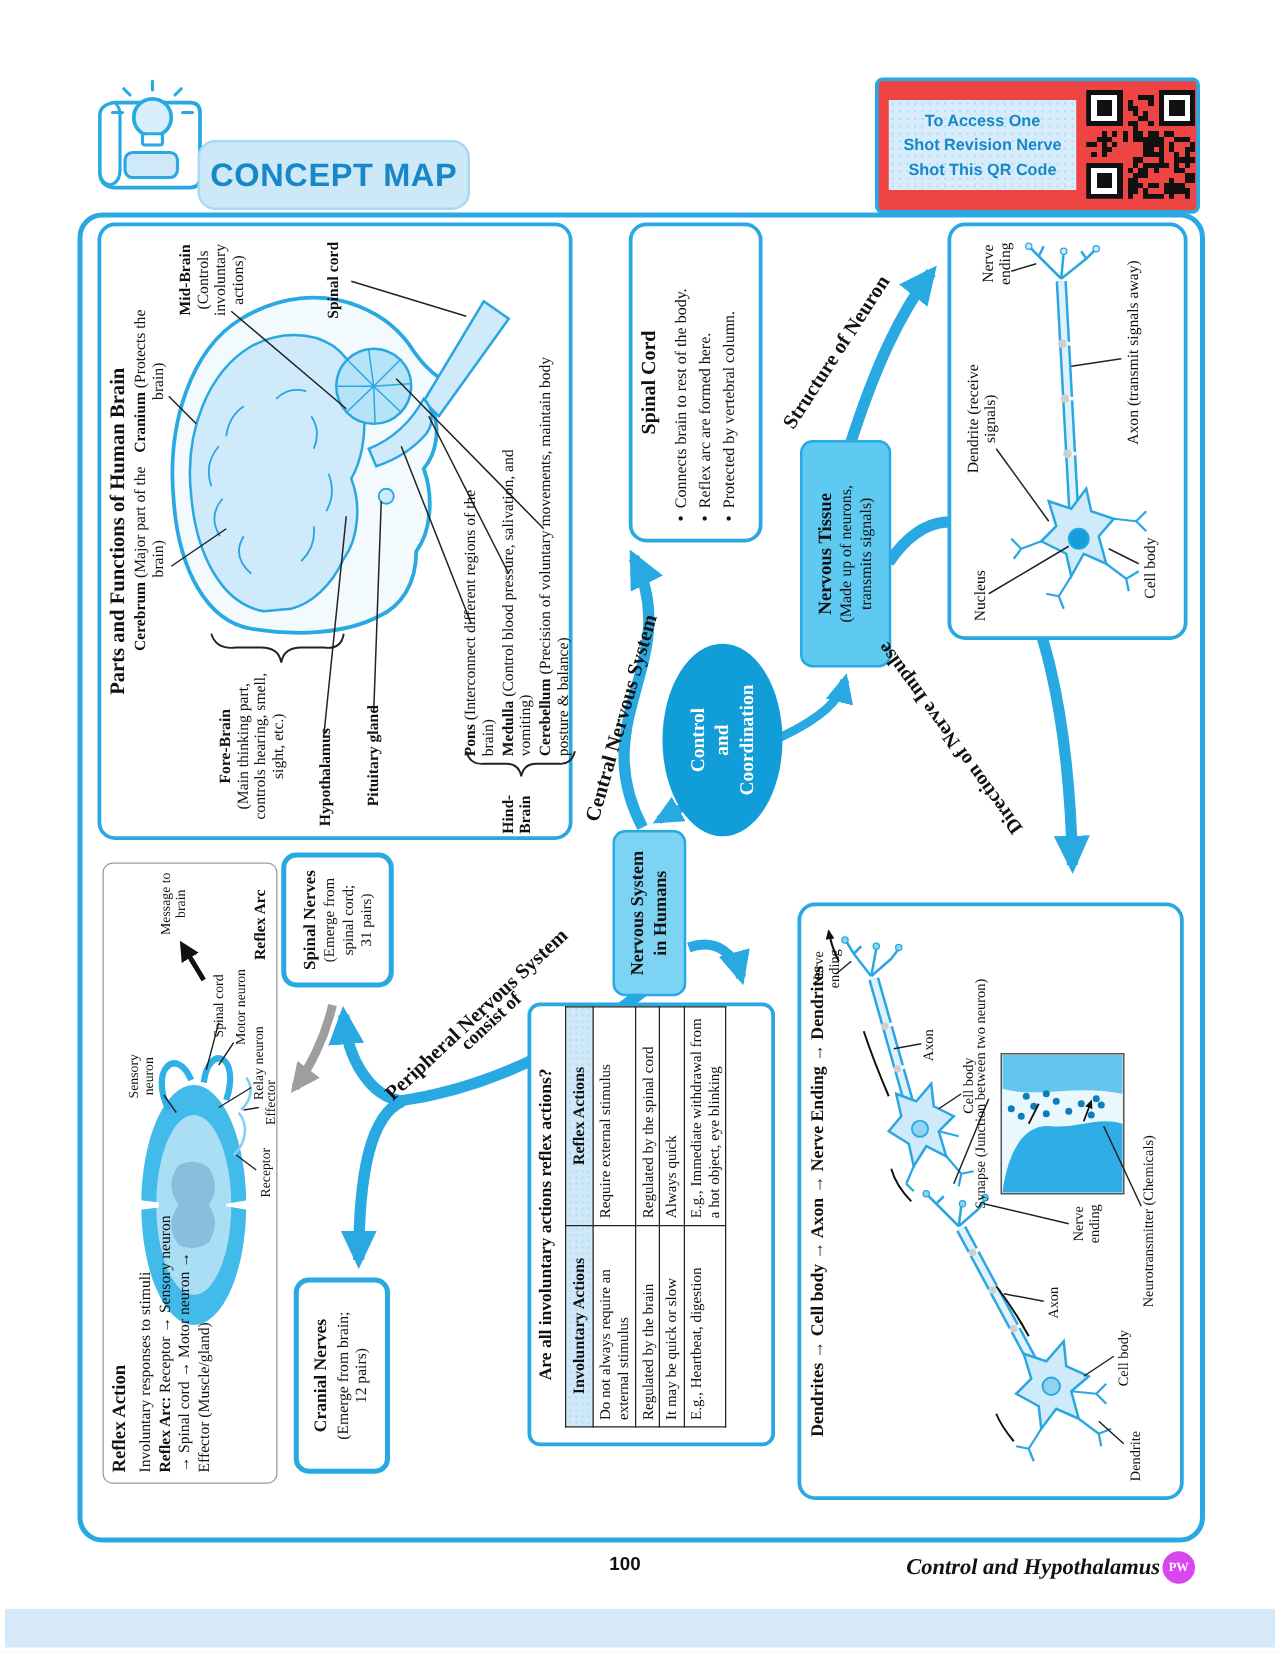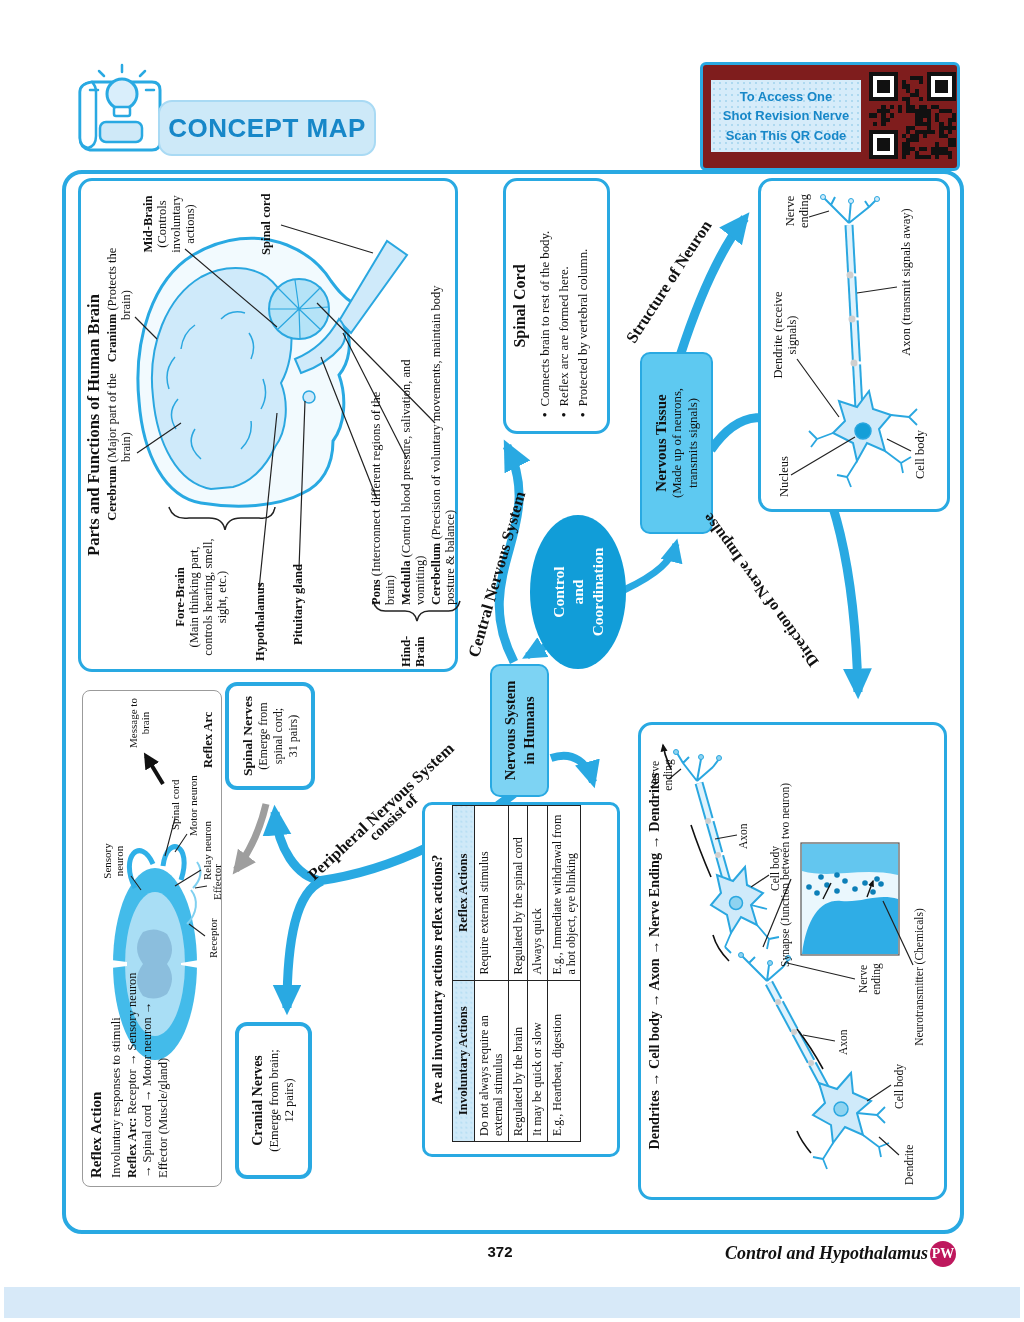--- a/index.html
+++ b/index.html
@@ -1,25 +1,25 @@
 <!DOCTYPE html>
 <html><head>
 <meta charset="utf-8">
 <style>
   :root{ --ac:#29a9e2; --dk:#1787c8; --lt:#d6ecfa; }
   html,body{margin:0;padding:0;background:#fff;}
   .page{position:relative;width:1024px;height:1322px;background:#fff;overflow:hidden;
         outline:1px solid #e4e4e4;font-family:"Liberation Serif",serif;color:#111;}
   .abs{position:absolute;}
   
-  .banner{position:absolute;left:158px;top:100px;width:214px;height:52px;background:#cde9f8;
+  .banner{position:absolute;left:158px;top:112px;width:214px;height:52px;background:#cde9f8;
           border:2px solid #a9daf4;border-radius:14px;display:flex;align-items:center;justify-content:center;}
   .banner span{font-family:"Liberation Sans",sans-serif;font-weight:bold;font-size:26px;color:var(--dk);letter-spacing:.5px;}
   .qrbox{position:absolute;left:700px;top:62px;width:260px;height:109px;border:3px solid var(--ac);
-         border-radius:6px;background:#7f1d1d;box-sizing:border-box;}
+         border-radius:6px;background:#ef4444;box-sizing:border-box;}
   .qrtxt{position:absolute;left:8px;top:15px;width:150px;height:72px;background:var(--lt);
          background-image:radial-gradient(#aed9f0 1px,transparent 1px);background-size:6px 6px;
          display:flex;flex-direction:column;justify-content:center;text-align:center;
          font-family:"Liberation Sans",sans-serif;font-weight:bold;font-size:13px;color:var(--dk);line-height:1.5;}
   
   .mainbox{position:absolute;left:62px;top:170px;width:902px;height:1064px;border:4px solid var(--ac);
            border-radius:20px;box-sizing:border-box;}
   .design{position:absolute;left:0;top:0;width:1048px;height:886px;transform-origin:0 0;
           transform:rotate(-90deg) translateX(-1048px);}
   .edges{position:absolute;left:0;top:0;z-index:0;}
@@ -36,22 +36,22 @@
   .tblwrap{position:absolute;left:12px;top:27px;z-index:2;}
   table{border-collapse:collapse;}
   th,td{border:1.2px solid #222;font-family:"Liberation Serif",serif;vertical-align:top;}
   th{background:#cfe9f8;background-image:radial-gradient(#b2dcf2 1px,transparent 1px);background-size:5px 5px;
      font-size:12.8px;padding:3px 4px;}
   td{font-size:12px;padding:2px 5px;line-height:1.2;}
   
   .pgnum{position:absolute;left:470px;top:1243px;width:60px;text-align:center;
          font-family:"Liberation Sans",sans-serif;font-weight:bold;font-size:15px;}
   .chap{position:absolute;right:96px;top:1243px;font-weight:bold;font-style:italic;font-size:18px;}
-  .pwlogo{position:absolute;left:930px;top:1241px;width:26px;height:26px;border-radius:50%;background:#be185d;
-          color:#fff;display:flex;align-items:center;justify-content:center;font-size:14px;font-weight:bold;}
+  .pwlogo{position:absolute;left:930px;top:1241px;width:26px;height:26px;border-radius:50%;background:#d946ef;
+          color:#fff;display:flex;align-items:center;justify-content:center;font-size:10px;font-weight:bold;}
   .botbar{position:absolute;left:4px;top:1287px;width:1016px;height:31px;background:#d7e9f8;}
   .fillbox{background:#7dd3f3;}
 </style>
 </head>
 <body>
 
 <div class="page">
 
   <svg class="abs" style="left:66px;top:60px" width="104" height="104" viewBox="0 0 104 104">
     <path d="M26,22 H86 Q94,22 94,30 V82 Q94,90 86,90 H24 Q14,88 14,78 V32 Q14,24 26,22 Z" fill="#fff" stroke="#29a9e2" stroke-width="3"></path>
@@ -62,21 +62,21 @@
     <rect x="34" y="62" width="42" height="20" rx="6" fill="#cfe9f8" stroke="#29a9e2" stroke-width="2.5"></rect>
   </svg>
   <div class="banner">
     <span>CONCEPT MAP</span>
   </div>
 
   <div class="qrbox">
     <div class="qrtxt">
       <div>To Access One</div>
       <div>Shot Revision Nerve</div>
-      <div>Scan This QR Code</div>
+      <div>Shot This QR Code</div>
     </div>
     <svg id="qr" style="position:absolute;left:166px;top:7px" width="87" height="87" viewBox="0 0 21 21" shape-rendering="crispEdges">
         <rect x="0" y="0" width="7" height="7" fill="#111"></rect>
         <rect x="1" y="1" width="5" height="5" fill="#fff"></rect>
         <rect x="2" y="2" width="3" height="3" fill="#111"></rect>
         <rect x="14" y="0" width="7" height="7" fill="#111"></rect>
         <rect x="15" y="1" width="5" height="5" fill="#fff"></rect>
         <rect x="16" y="2" width="3" height="3" fill="#111"></rect>
         <rect x="0" y="14" width="7" height="7" fill="#111"></rect>
         <rect x="1" y="15" width="5" height="5" fill="#fff"></rect>
@@ -452,20 +452,20 @@
       <div class="lbl" style="left:230px;top:138px;width:246px;font-size:11.5px">Synapse (Junction between two neuron)</div>
       <div class="lbl c" style="left:130px;top:272px;width:180px;font-size:11.5px">Neurotransmitter (Chemicals)</div>
       <div class="lbl" style="left:306px;top:128px;width:62px;font-size:11.5px">Cell body</div>
       <div class="lbl" style="left:348px;top:96px;width:40px;font-size:11.5px">Axon</div>
       <div class="lbl c" style="left:394px;top:8px;width:56px;font-size:11.5px">Nerve ending</div>
     </div>
 
    </div>
   </div>
 
-  <div class="pgnum">372</div>
+  <div class="pgnum">100</div>
   <div class="chap">Control and Hypothalamus</div>
   <div class="pwlogo">
       <span>PW</span>
     </div>
   <div class="botbar"></div>
 
 </div>
 
 </body></html>

